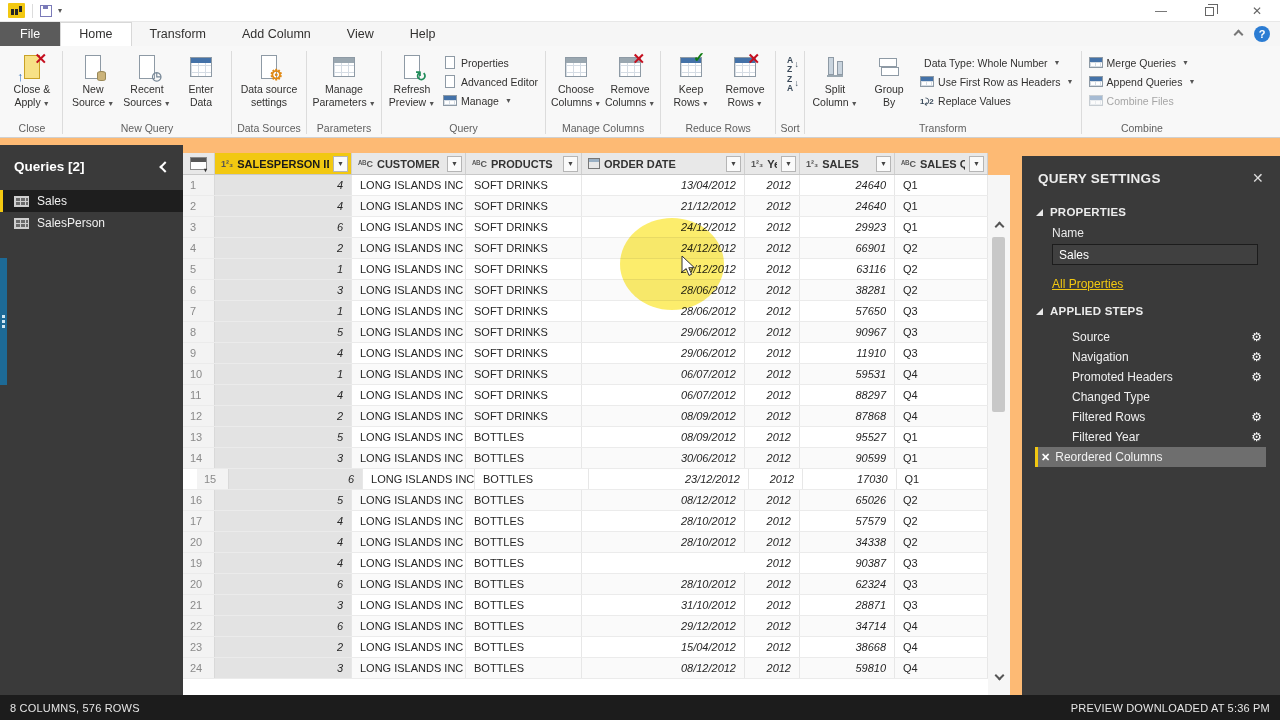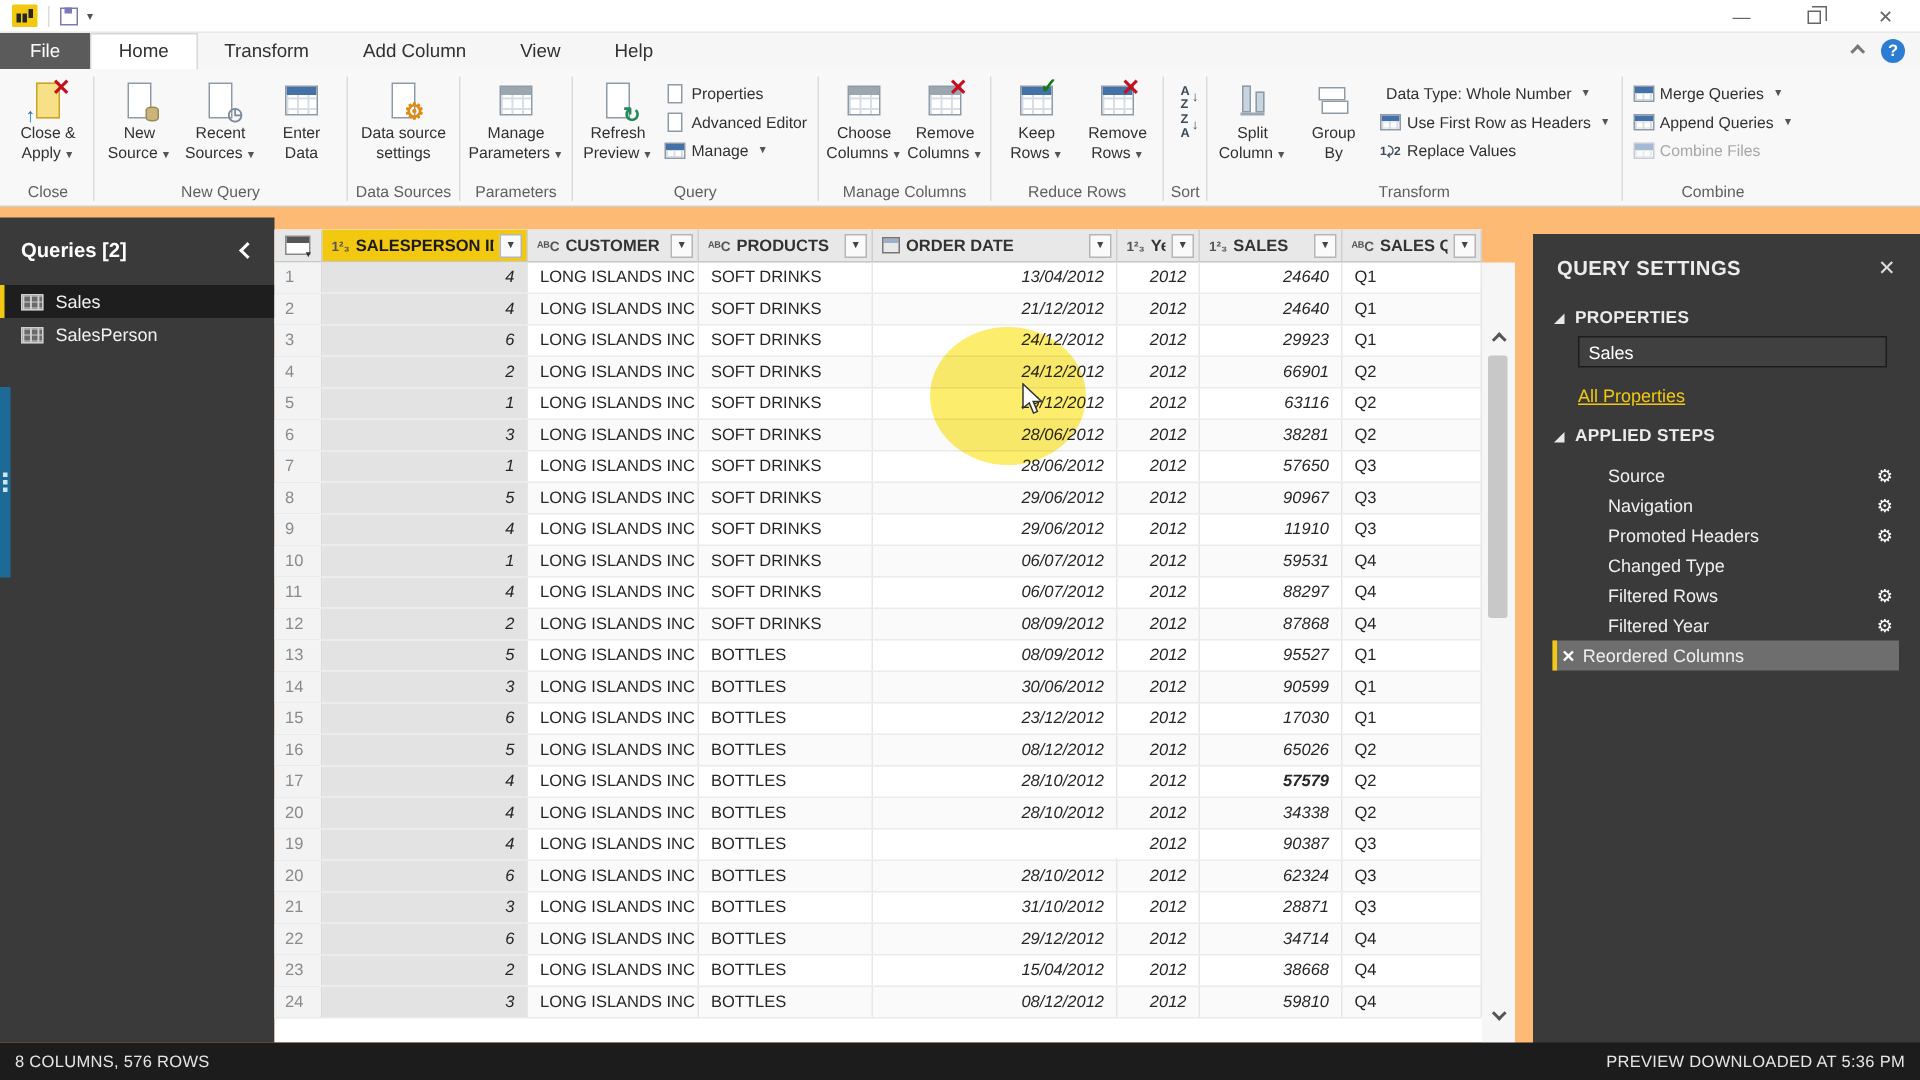--- a/index.html
+++ b/index.html
@@ -606,21 +606,21 @@
           <div class="cell rn" style="width: 32px;">14</div>
           <div class="cell num selcol" style="width: 137px; text-align: right;">3</div>
           <div class="cell" style="width: 114px; text-align: left;">LONG ISLANDS INC</div>
           <div class="cell" style="width: 116px; text-align: left;">BOTTLES</div>
           <div class="cell num" style="width: 163px; text-align: right;">30/06/2012</div>
           <div class="cell num" style="width: 55px; text-align: right;">2012</div>
           <div class="cell num" style="width: 95px; text-align: right;">90599</div>
           <div class="cell" style="width: 93px; text-align: left;">Q1</div>
         </div>
         <div class="trow">
-          <div class="cell rn" style="width: 32px;">15</div>
+          <div class="cell rn" style="width: 32px; margin-left: 14px;">15</div>
           <div class="cell num selcol" style="width: 137px; text-align: right;">6</div>
           <div class="cell" style="width: 114px; text-align: left;">LONG ISLANDS INC</div>
           <div class="cell" style="width: 116px; text-align: left;">BOTTLES</div>
           <div class="cell num" style="width: 163px; text-align: right;">23/12/2012</div>
           <div class="cell num" style="width: 55px; text-align: right;">2012</div>
           <div class="cell num" style="width: 95px; text-align: right;">17030</div>
           <div class="cell" style="width: 93px; text-align: left;">Q1</div>
         </div>
         <div class="trow">
           <div class="cell rn" style="width: 32px;">16</div>
@@ -632,21 +632,21 @@
           <div class="cell num" style="width: 95px; text-align: right;">65026</div>
           <div class="cell" style="width: 93px; text-align: left;">Q2</div>
         </div>
         <div class="trow">
           <div class="cell rn" style="width: 32px;">17</div>
           <div class="cell num selcol" style="width: 137px; text-align: right;">4</div>
           <div class="cell" style="width: 114px; text-align: left;">LONG ISLANDS INC</div>
           <div class="cell" style="width: 116px; text-align: left;">BOTTLES</div>
           <div class="cell num" style="width: 163px; text-align: right;">28/10/2012</div>
           <div class="cell num" style="width: 55px; text-align: right;">2012</div>
-          <div class="cell num" style="width: 95px; text-align: right; font-weight: bold;">57579</div>
+          <div class="cell num" style="width: 95px; text-align: right;">57579</div>
           <div class="cell" style="width: 93px; text-align: left;">Q2</div>
         </div>
         <div class="trow">
           <div class="cell rn" style="width: 32px;">20</div>
           <div class="cell num selcol" style="width: 137px; text-align: right;">4</div>
           <div class="cell" style="width: 114px; text-align: left;">LONG ISLANDS INC</div>
           <div class="cell" style="width: 116px; text-align: left;">BOTTLES</div>
           <div class="cell num" style="width: 163px; text-align: right;">28/10/2012</div>
           <div class="cell num" style="width: 55px; text-align: right;">2012</div>
           <div class="cell num" style="width: 95px; text-align: right;">34338</div>
@@ -723,20 +723,21 @@
 
   <div class="spanel">
     <div class="spanel-head">
       <span>QUERY SETTINGS</span>
       <span class="close-x">✕</span>
     </div>
     <div class="sec-head">
       <span class="tri"></span>
       <span>PROPERTIES</span>
     </div>
+    <div class="fld-label">Name</div>
     <input class="name-input" value="Sales" style="">
     <a class="all-props">All Properties</a>
     <div class="sec-head">
       <span class="tri"></span>
       <span>APPLIED STEPS</span>
     </div>
     <div class="steps" id="steps">
         <div class="step">
           <span>Source</span>
           <span class="gear">⚙</span>

